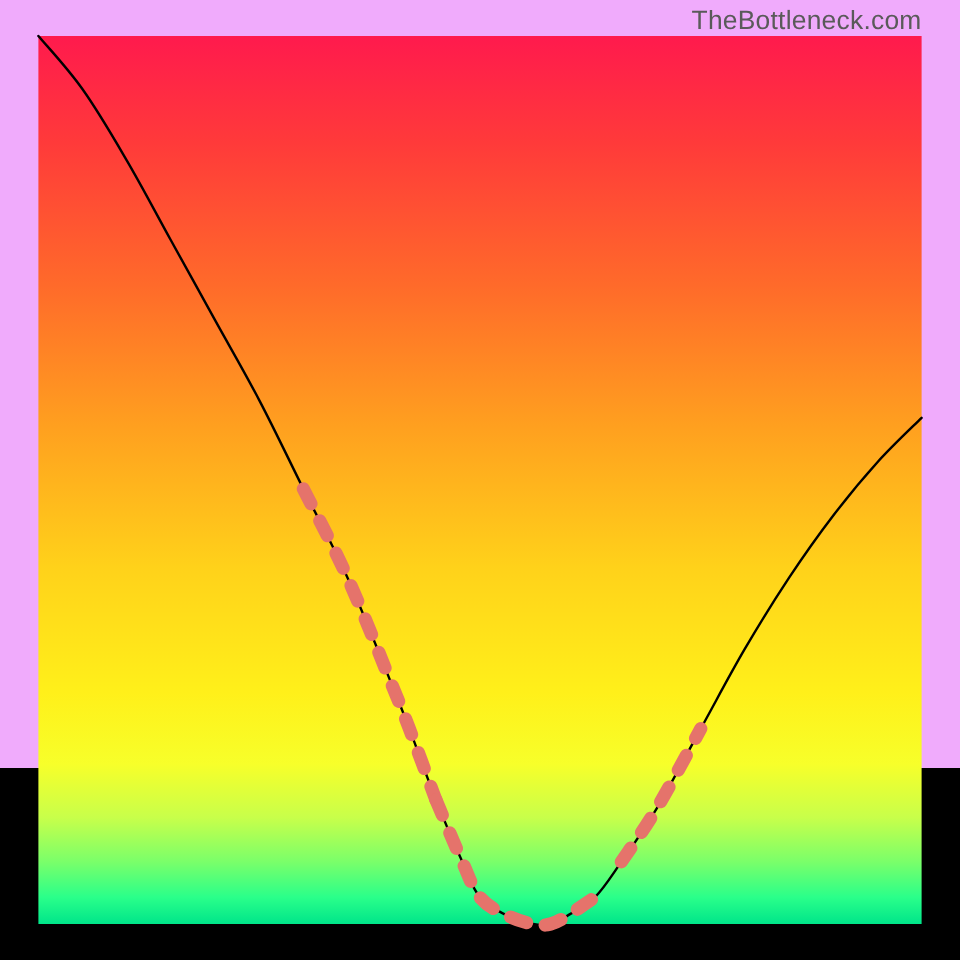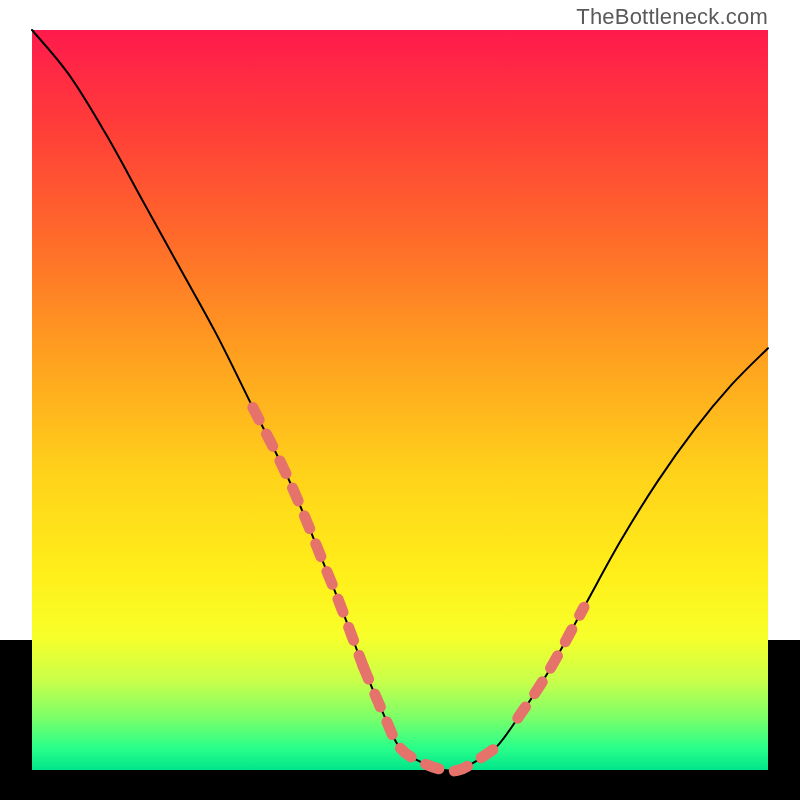--- a/index.html
+++ b/index.html
@@ -10,21 +10,21 @@
     background: #000000;
     overflow: hidden;
     font-family: Arial, Helvetica, sans-serif;
   }
   .frame {
     position: absolute;
     top: 0;
     left: 0;
     width: 800px;
     height: 640px;
-    background: #ffffff;
+    background: #f0abfc;
   }
   .plot-area {
     position: absolute;
     background: linear-gradient(to bottom,
       #ff1a4d 0%,
       #ff3a3a 12%,
       #ff6a2a 28%,
       #ffa01f 44%,
       #ffd21a 60%,
       #fff01a 74%,

